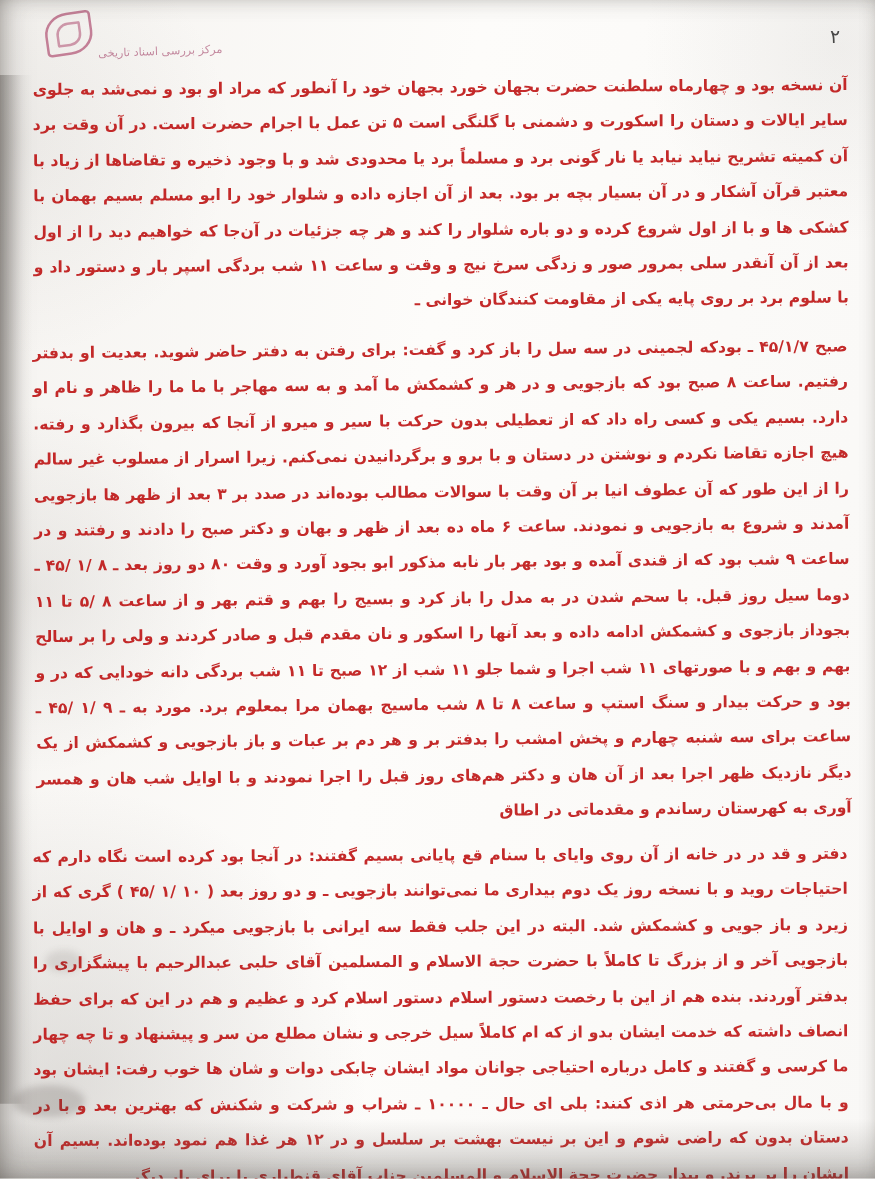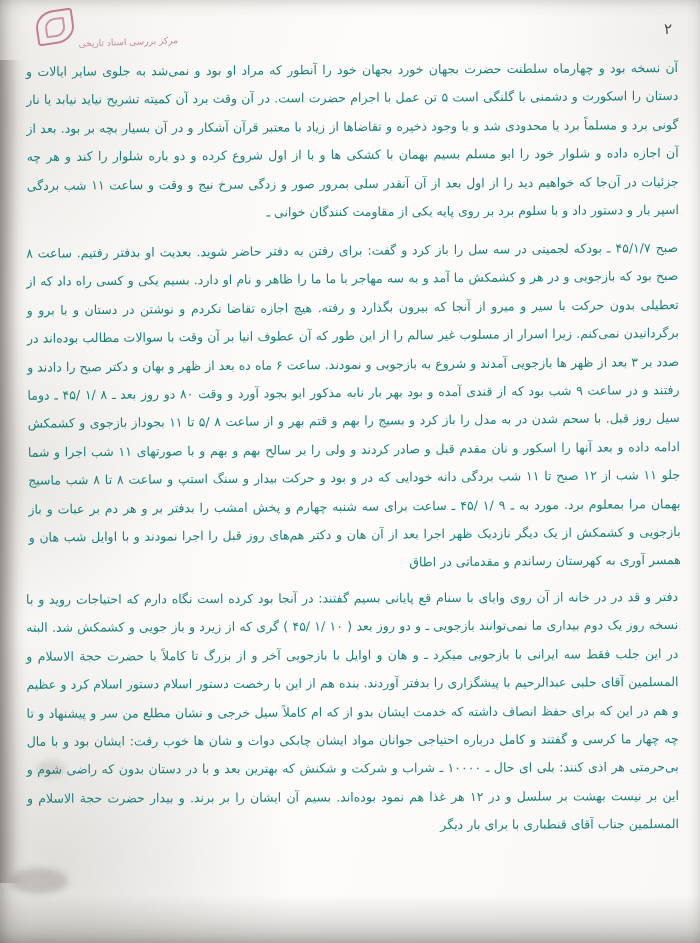--- a/index.html
+++ b/index.html
@@ -96,25 +96,26 @@
   }
   
   .body-text {
     position: absolute;
     left: 26px;
     right: 22px;
     top: 54px;
     bottom: 74px;
     direction: rtl;
     text-align: justify;
-    color: #0f766e;
+    color: #b91c1c;
     font-family: "DejaVu Sans", sans-serif;
     font-size: 12.5px;
     line-height: 28.4px;
     opacity: .90;
+    font-weight: bold;
   }
   .para {
     margin: 0 0 2px 0;
     text-indent: 0;
   }
   .para.p2 { margin-top: 10px; }
   .para.p3 { margin-top: 8px; }
   .ink {
     filter: contrast(1.08);
   }

